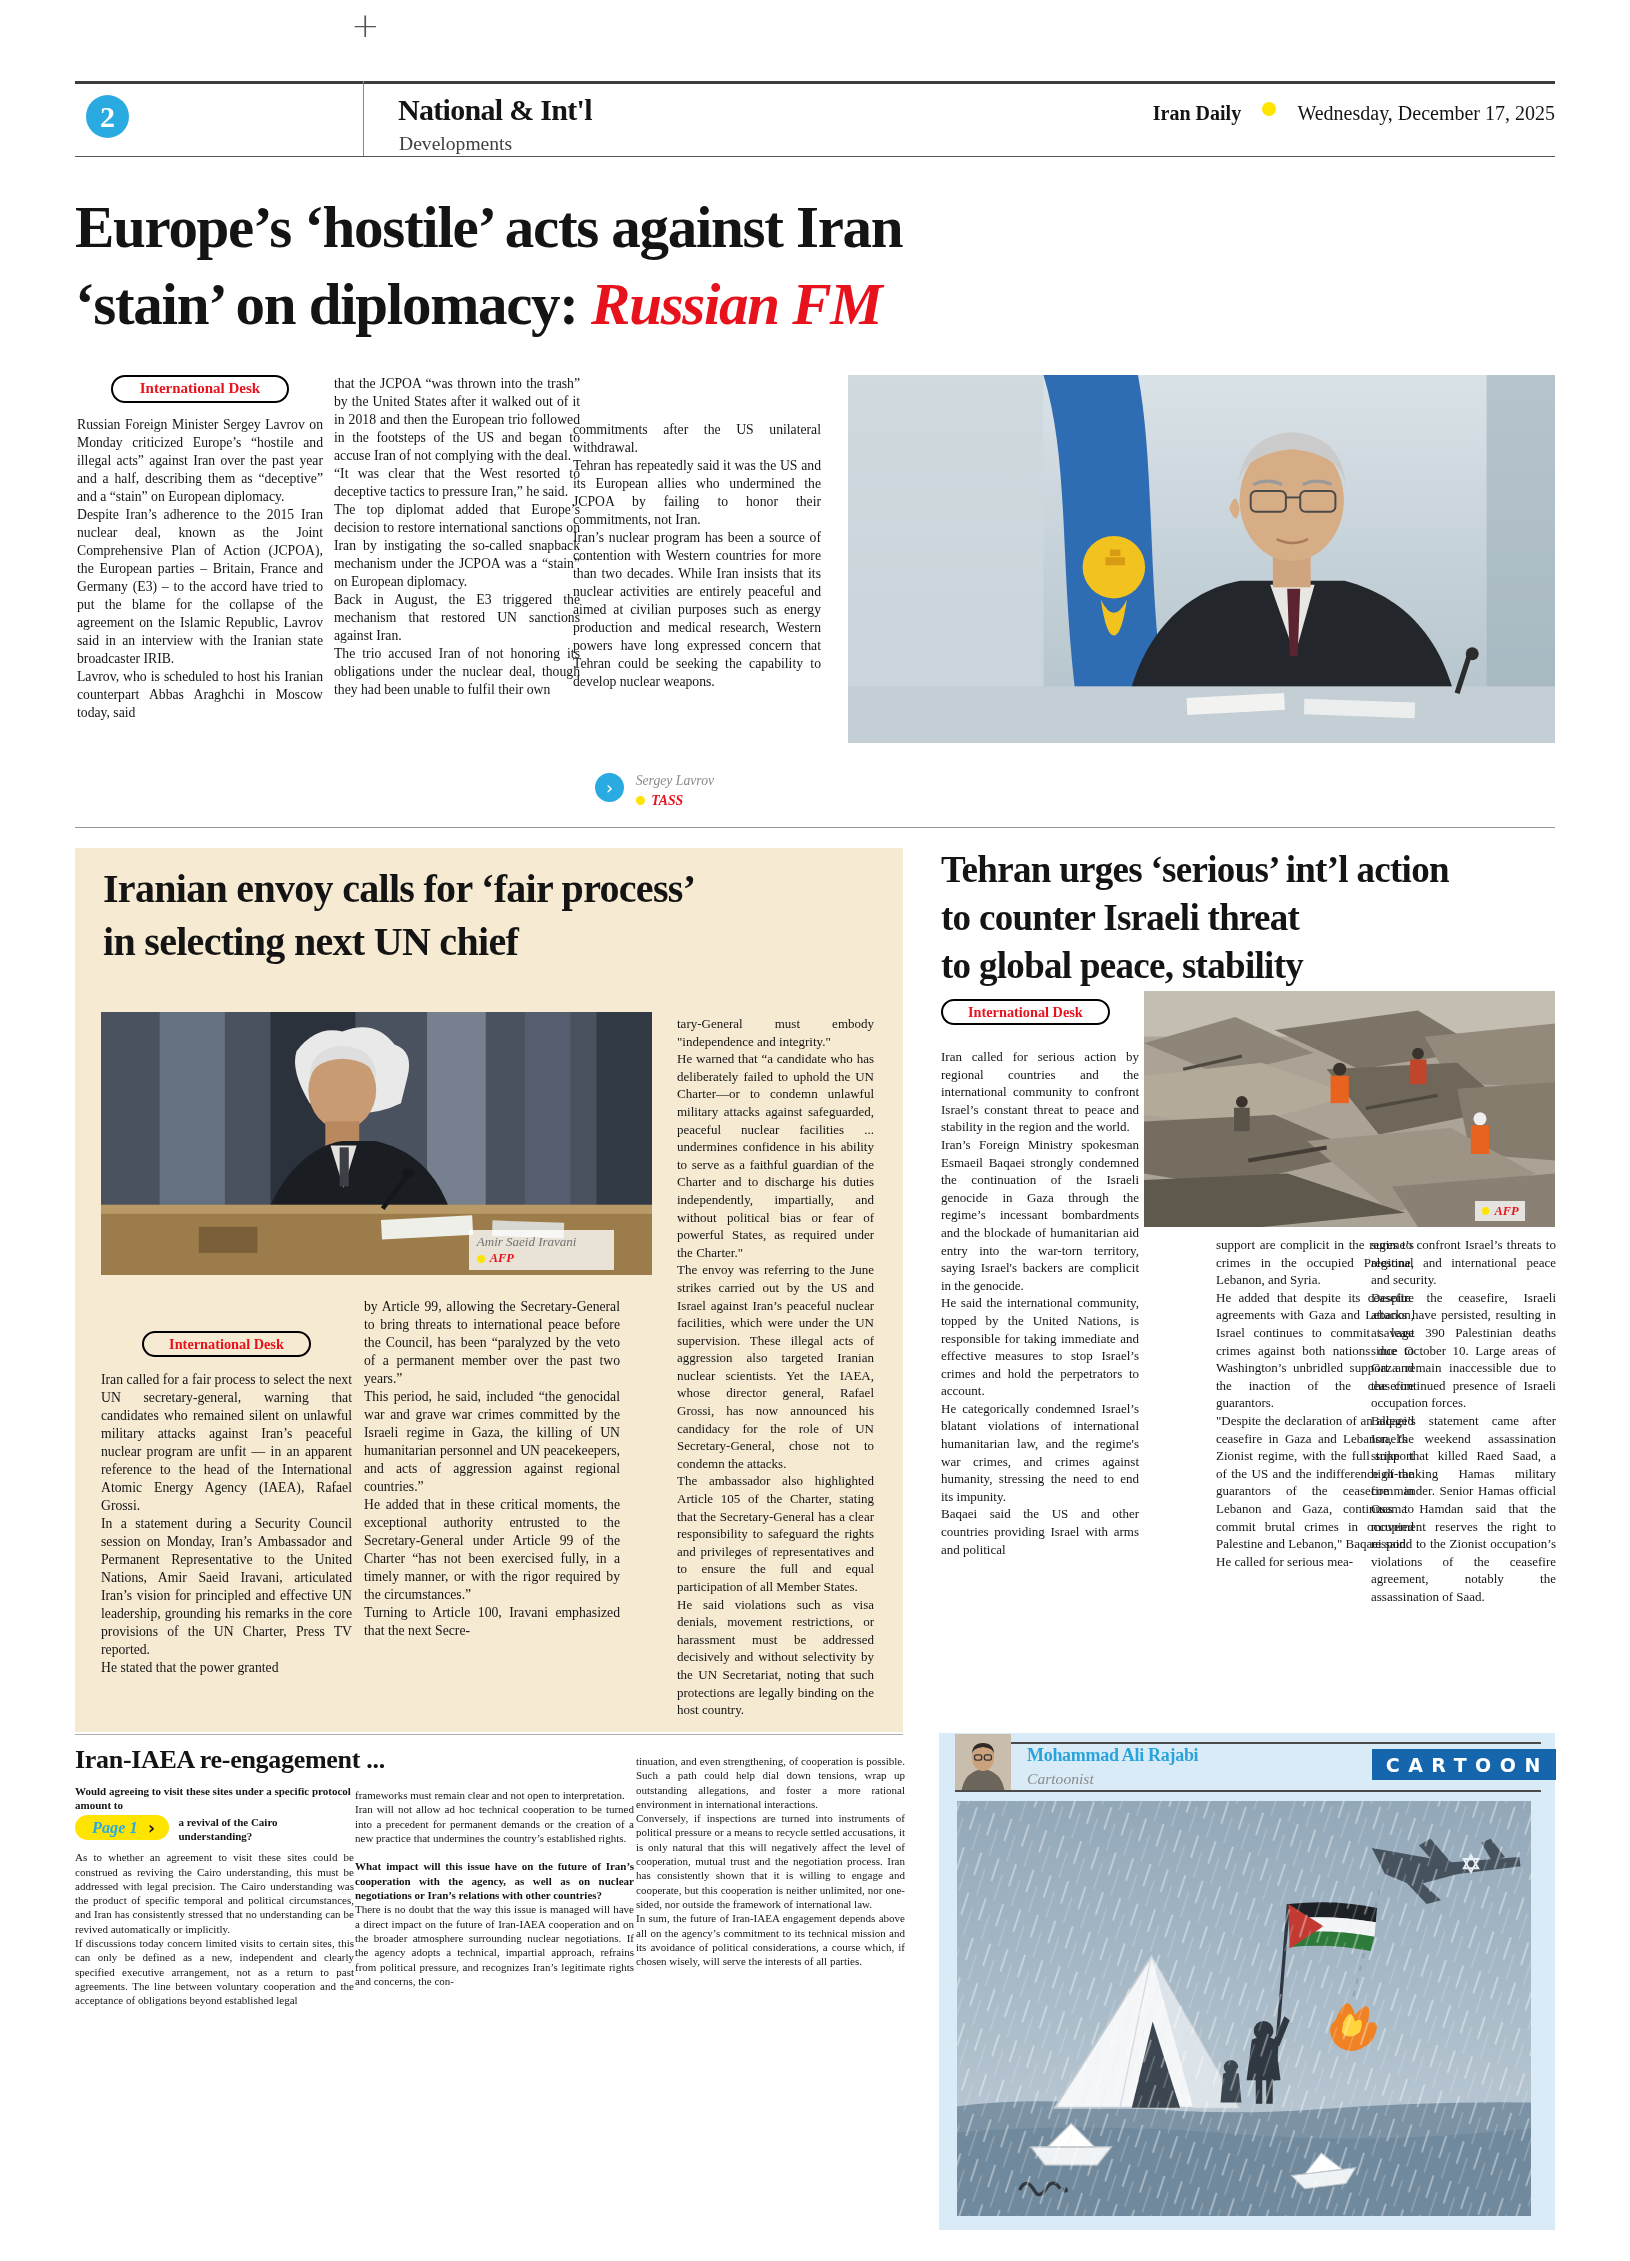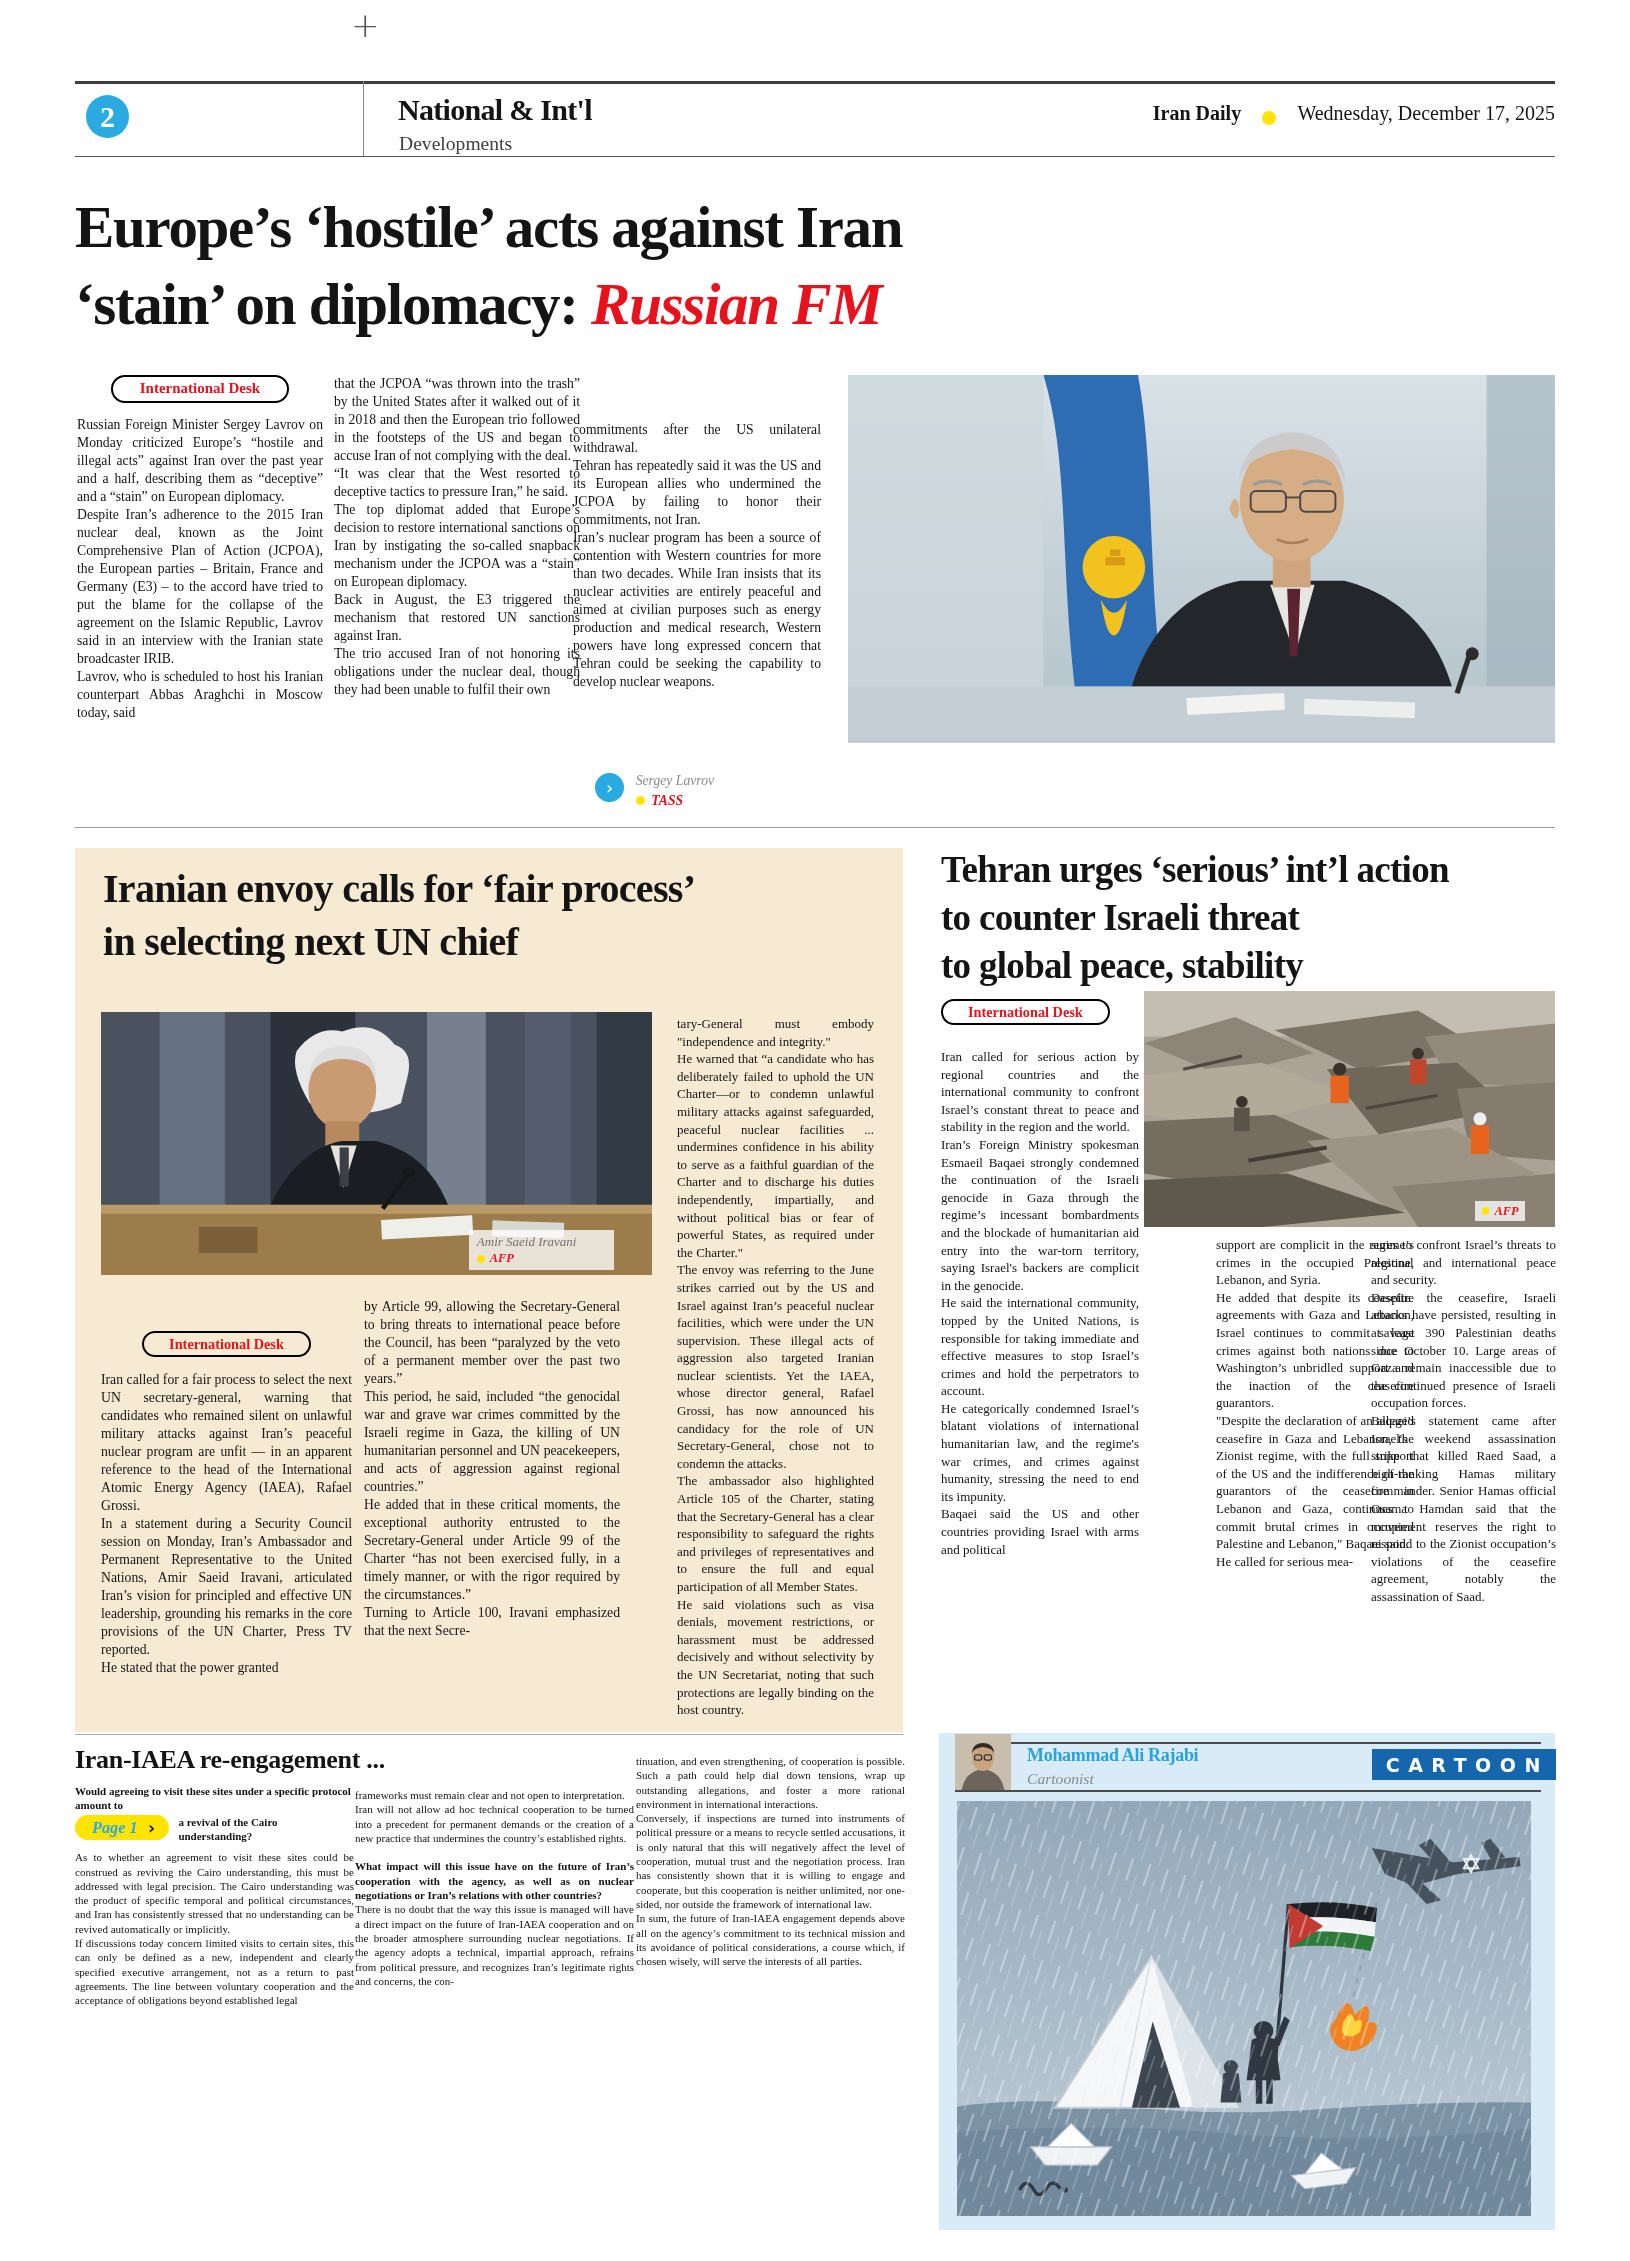--- a/index.html
+++ b/index.html
@@ -10,21 +10,21 @@
   }
   .abs { position:absolute; }
 
   
   .regmark { position:absolute; left:351px; top:5.2px; font-size:34px; font-weight:200; color:#555; font-family:"DejaVu Sans",sans-serif; }
   .rule { position:absolute; background:#3d3d3d; }
   .pagenum { position:absolute; left:86px; top:95px; width:43px; height:43px; border-radius:50%;
     background:#29abe2; color:#fff; font-size:30px; font-weight:700; display:flex; align-items:center; justify-content:center; }
   .sec-title { position:absolute; left:398px; top:93px; font-size:30px; font-weight:700; letter-spacing:-0.7px; }
   .sec-sub { position:absolute; left:399px; top:133px; font-size:19.6px; color:#404040; }
-  .masthead { position:absolute; right:75px; top:102px; font-size:20px; display:flex; align-items:flex-end; gap:21px; }
+  .masthead { position:absolute; right:75px; top:102px; font-size:20px; display:flex; align-items:flex-start; gap:21px; }
   .masthead b { font-weight:700; }
   .dot { display:inline-block; border-radius:50%; background:#ffe400; }
   .dot.d22 { width:14.3px; height:14.3px; }
   .dot.d14 { width:9px; height:9px; }
   .dot.d12 { width:7.8px; height:7.8px; }
 
   
   .pill { display:inline-block; border:2px solid #000; border-radius:29px; padding:3.3px 27px;
     color:#e8121d; font-weight:700; font-size:15px; background:transparent; }
   .pill.small { font-size:14.3px; padding:2.6px 25px; }

